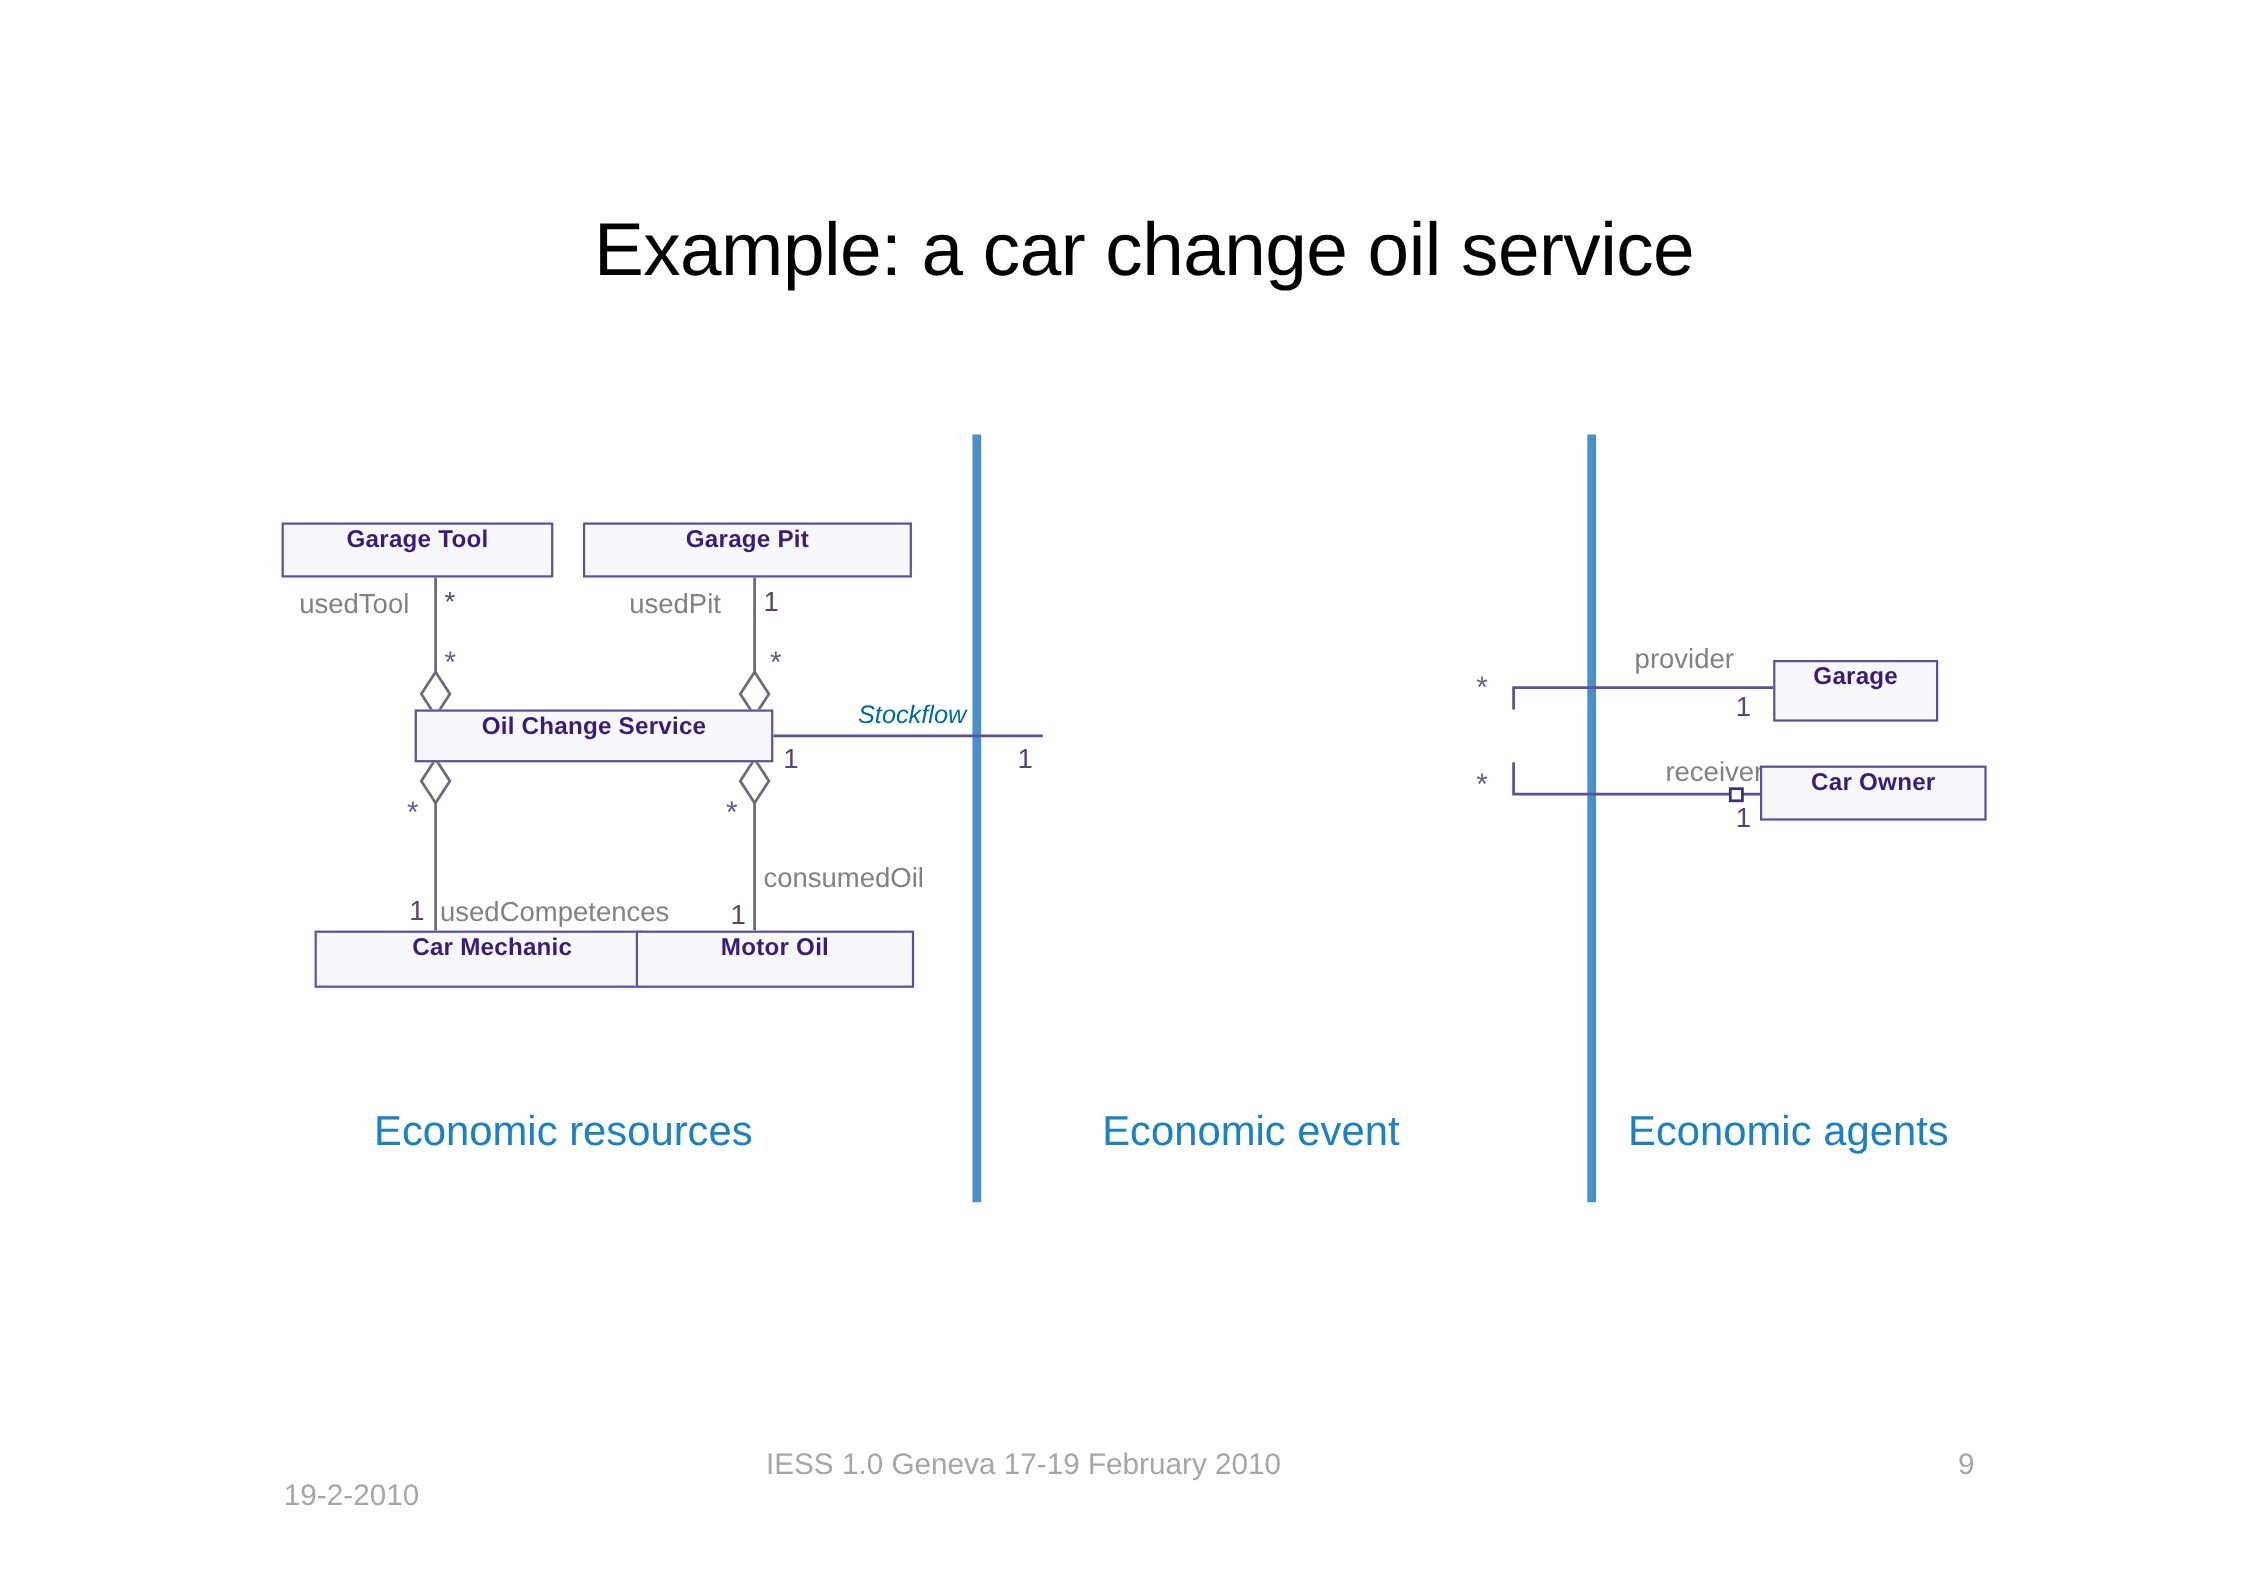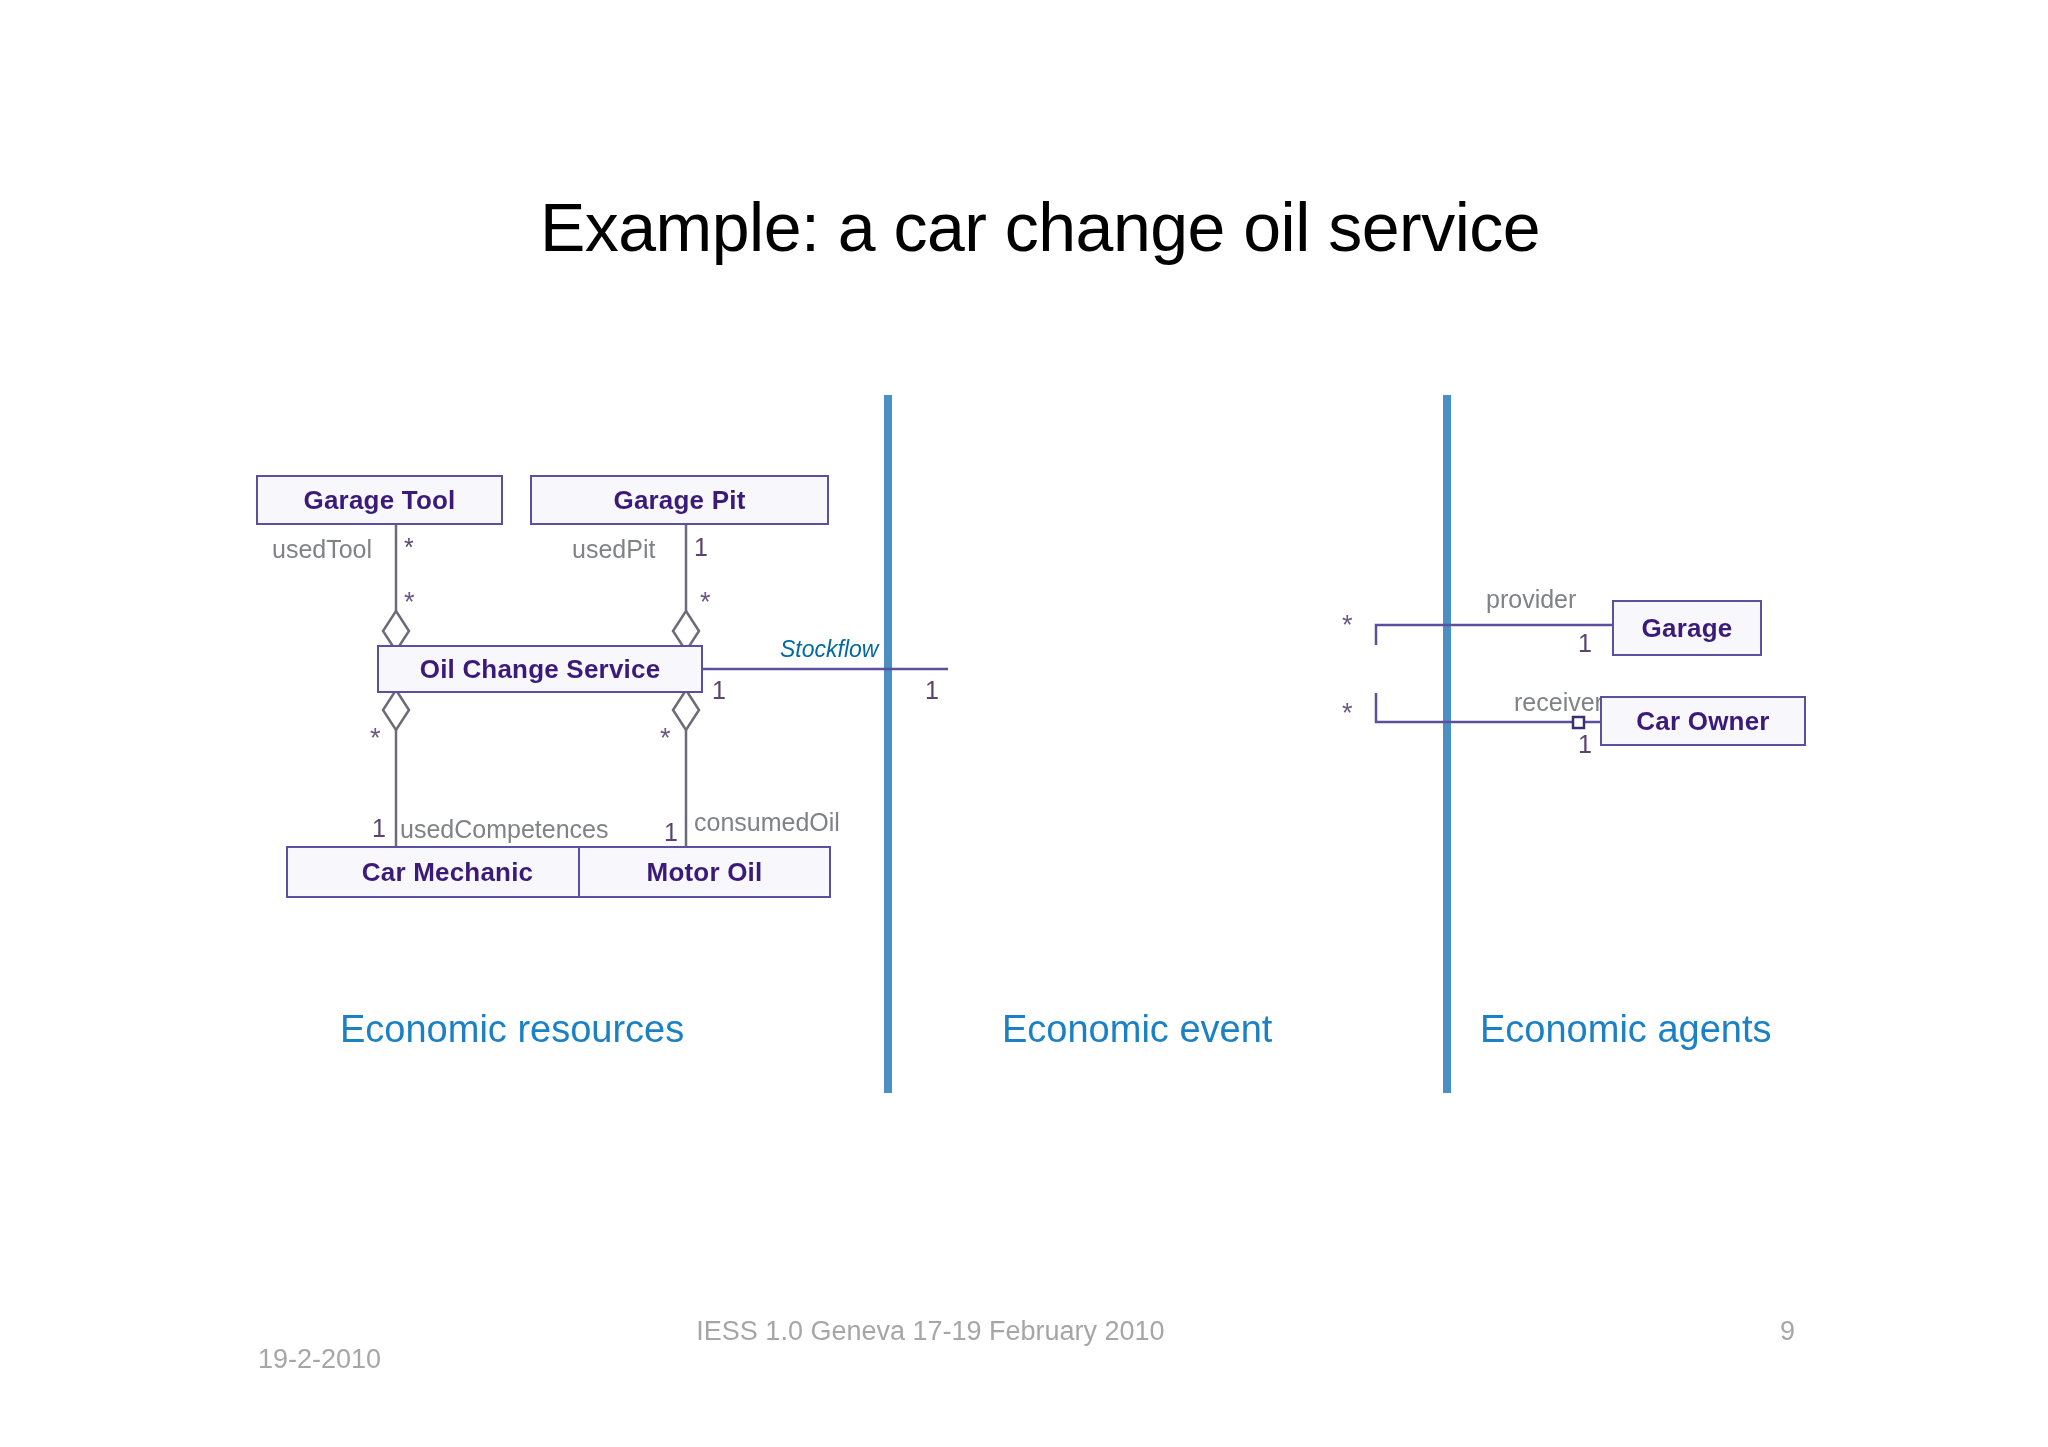--- a/index.html
+++ b/index.html
@@ -46,25 +46,24 @@
     left: 0; top: 0;
     width: 2048px; height: 1447px;
   }
 
   
   .uml-box {
     position: absolute;
     background: #f8f7fc;
     border: 2px solid #5b4f9e;
     display: flex;
-    align-items: center;
     justify-content: center;
     color: #3b1b7a;
     font-weight: bold;
-    font-size: 26px;
+    font-size: 22px;
     letter-spacing: 0.2px;
     white-space: nowrap;
     z-index: 5;
   }
 
   #box-garage-tool     { left: 256px;  top: 475px; width: 247px; height: 50px; }
   #box-garage-pit      { left: 530px;  top: 475px; width: 299px; height: 50px; }
   #box-oil-change      { left: 377px;  top: 645px; width: 326px; height: 48px; }
   #box-car-mechanic    { left: 286px;  top: 846px; width: 300px; height: 52px; padding-left: 23px; }
   #box-motor-oil       { left: 578px;  top: 846px; width: 253px; height: 52px; }
@@ -101,21 +100,21 @@
     font-size: 23px;
     font-style: italic;
     color: #0369a1;
     white-space: nowrap;
     z-index: 4;
   }
 
   #lbl-usedtool        { left: 272px;  top: 535px; }
   #lbl-usedpit         { left: 572px;  top: 535px; }
   #lbl-usedcompetences { left: 400px;  top: 815px; }
-  #lbl-consumedoil     { left: 694px;  top: 808px; }
+  #lbl-consumedoil     { left: 694px;  top: 784px; }
   #lbl-provider        { left: 1486px; top: 585px; }
   #lbl-receiver        { left: 1514px; top: 688px; text-align: right; }
   #lbl-stockflow       { left: 780px;  top: 636px; }
 
   #mult-tool-top    { left: 404px;  top: 533px; }
   #mult-pit-top     { left: 694px;  top: 533px; }
   #mult-ocs-right   { left: 712px;  top: 676px; }
   #mult-tr-left     { left: 925px;  top: 676px; }
   #mult-mech-bot    { left: 372px;  top: 814px; }
   #mult-oil-bot     { left: 664px;  top: 818px; }

